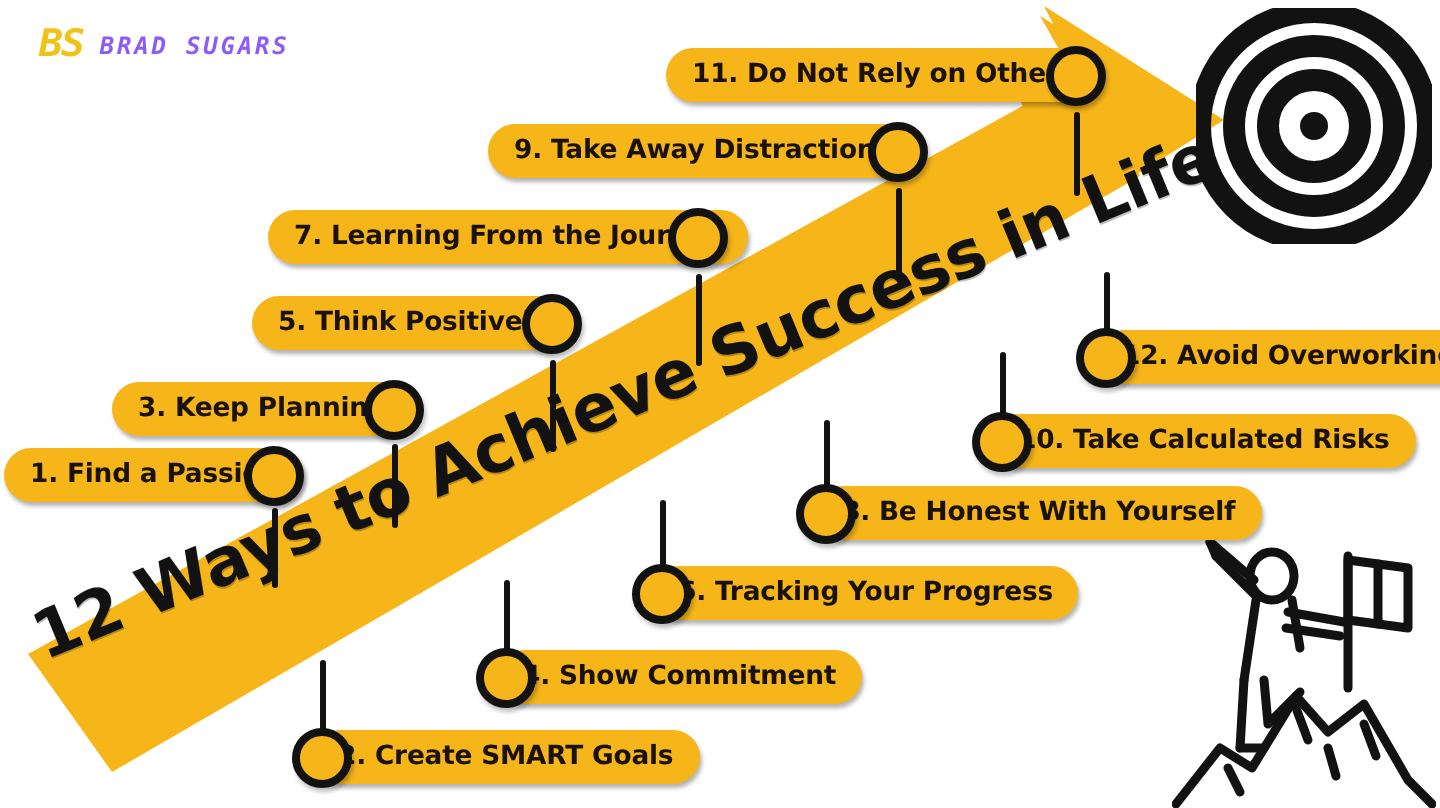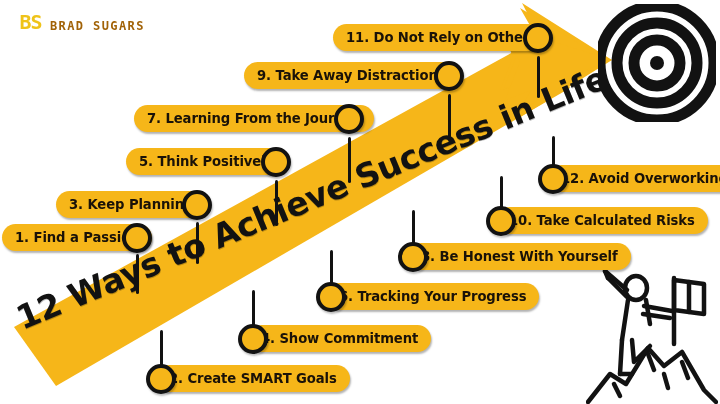--- a/index.html
+++ b/index.html
@@ -5,29 +5,29 @@
   html,body{margin:0;padding:0;}
   body{
     width:720px;height:404px;overflow:hidden;
     background:#ffffff;
     font-family:"Liberation Sans", sans-serif;
     position:relative;
   }
   #canvas{position:absolute;inset:0;width:720px;height:404px;}
 
   
-  #logo{position:absolute;left:20px;top:13px;display:flex;align-items:flex-end;gap:9px;}
+  #logo{position:absolute;left:20px;top:13px;display:flex;align-items:center;gap:9px;font-style:italic;}
   #logo .mono{
     font-family:"DejaVu Sans Mono", monospace;
     font-size:19px;font-weight:700;color:#EFC319;letter-spacing:-1px;
     transform:scaleX(1.05);line-height:1;
   }
   #logo .wordmark{
     font-family:"DejaVu Sans Mono", monospace;
-    font-size:12px;font-weight:700;color:#a16207;letter-spacing:1.4px;line-height:1;
+    font-size:12px;font-weight:700;color:#8b5cf6;letter-spacing:1.4px;line-height:1;
   }
 
   
   #banner{position:absolute;left:0;top:0;width:720px;height:404px;pointer-events:none;}
   #banner-text{
     position:absolute;
     left:18px; top:300px;
     transform:rotate(-22.5deg);
     transform-origin:left center;
     font-size:33px;font-weight:800;color:#121212;

